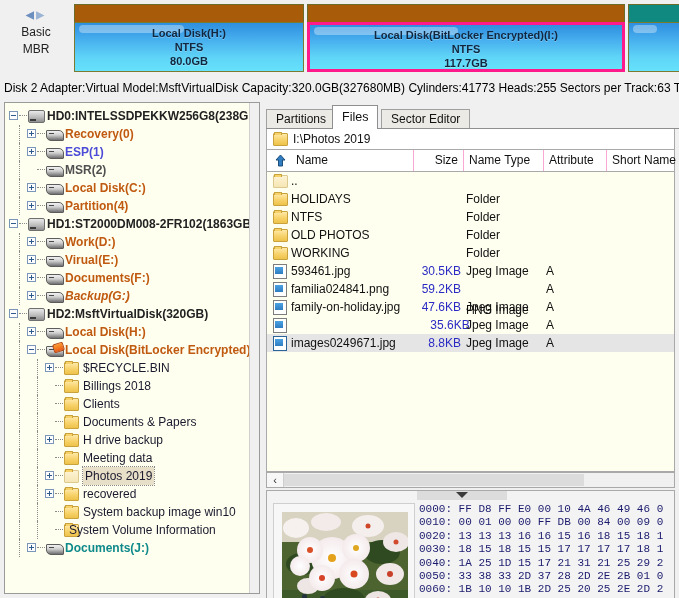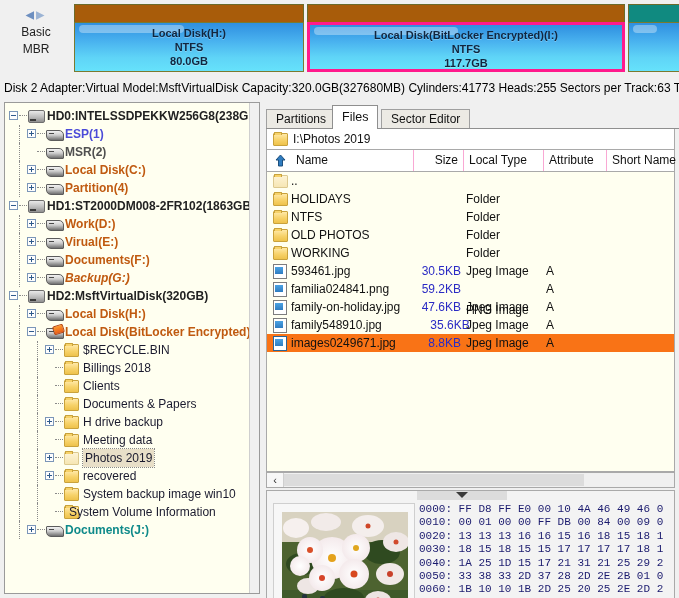--- a/index.html
+++ b/index.html
@@ -187,21 +187,21 @@
     position:absolute;left:7px;top:4px;width:13px;height:13px;
   }
   #file-list{
     position:absolute;left:0;top:70px;width:409px;height:300px;
     background:#fffff0;border:1px solid #a9a9a9;border-top:none;
     box-sizing:border-box;overflow:hidden;
   }
   .frow{
     position:relative;height:18px;line-height:18px;white-space:nowrap;font-size:12px;
   }
-  .frow.selected{background:#f97316;padding-left:28px;}
+  .frow.selected{background:#e5e5e5;padding-left:28px;}
   .frow .fi{position:absolute;left:6px;top:3px;}
   .fi.folder{
     width:13px;height:11px;
     background:linear-gradient(180deg,#ffe9a8 0%,#f7d269 55%,#eec24b 100%);
     border:1px solid #c9a23b;border-radius:1px;
   }
   .fi.folder::before{
     content:"";position:absolute;left:0;top:-2px;width:6px;height:2px;
     background:#f7d269;border:1px solid #c9a23b;border-bottom:none;border-radius:1px 1px 0 0;
   }
@@ -310,20 +310,27 @@
         <div class="exp" style="left: 4px;"></div>
         <div class="dash" style="left: 14px;"></div>
         <div class="ico disk" style="left: 23px;"></div>
         <div class="tlabel c-dark" style="left: 42px;">HD0:INTELSSDPEKKW256G8(238GB)</div>
       </div>
       <div class="tnode">
         <div class="guide" style="left: 14px;"></div>
         <div class="exp plus" style="left: 22px;"></div>
         <div class="dash" style="left: 32px;"></div>
         <div class="ico vol" style="left: 41px;"></div>
+        <div class="tlabel c-orange" style="left: 60px;">Recovery(0)</div>
+      </div>
+      <div class="tnode">
+        <div class="guide" style="left: 14px;"></div>
+        <div class="exp plus" style="left: 22px;"></div>
+        <div class="dash" style="left: 32px;"></div>
+        <div class="ico vol" style="left: 41px;"></div>
         <div class="tlabel c-blue" style="left: 60px;">ESP(1)</div>
       </div>
       <div class="tnode">
         <div class="guide" style="left: 14px;"></div>
         <div class="dash" style="left: 32px;"></div>
         <div class="ico vol" style="left: 41px;"></div>
         <div class="tlabel c-gray" style="left: 60px;">MSR(2)</div>
       </div>
       <div class="tnode">
         <div class="guide" style="left: 14px;"></div>
@@ -491,21 +498,21 @@
     <div class="ico folder"></div>
     <div id="path-text">I:\Photos 2019</div>
   </div>
 
   <div id="list-head">
     <svg id="sort-ico" viewBox="0 0 13 13">
       <polygon points="6.5,1 11,6 8.5,6 8.5,12 4.5,12 4.5,6 2,6" fill="#2f7cc0" stroke="#1d4f7d" stroke-width="1"></polygon>
     </svg>
     <div class="hcell" style="left:24px;width:123px;">Name</div>
     <div class="hcell r" style="left:147px;width:50px;">Size</div>
-    <div class="hcell" style="left:197px;width:80px;">Local Type</div>
+    <div class="hcell" style="left:197px;width:80px;">Name Type</div>
     <div class="hcell" style="left:277px;width:63px;">Attribute</div>
     <div class="hcell" style="left:340px;width:69px;border-right:none;">Short Name</div>
   </div>
 
   <div id="file-list">
       <div class="frow">
         <div class="fi folder pale"></div>
         <div class="fcell name" style="left: 24px; width: 122px;">..</div>
         <div class="fcell size" style="left: 146px; width: 48px; text-align: right;"></div>
         <div class="fcell type" style="left: 199px; width: 78px;"></div>
@@ -555,21 +562,20 @@
       </div>
       <div class="frow">
         <div class="fi img"></div>
         <div class="fcell name" style="left: 24px; width: 122px;">family-on-holiday.jpg</div>
         <div class="fcell size" style="left: 146px; width: 48px; text-align: right;">47.6KB</div>
         <div class="fcell type" style="left: 199px; width: 78px;">Jpeg Image</div>
         <div class="fcell attr" style="left: 279px; width: 60px;">A</div>
       </div>
       <div class="frow">
         <div class="fi img"></div>
-        <div class="fcell name" style="left: 24px; width: 122px;">family548910.jpg</div>
         <div class="fcell size" style="left: 159px; width: 48px; text-align: center;">35.6KB</div>
         <div class="fcell type" style="left: 199px; width: 78px;">Jpeg Image</div>
         <div class="fcell attr" style="left: 279px; width: 60px;">A</div>
       </div>
       <div class="frow selected">
         <div class="fi img"></div>
         <div class="fcell name" style="left: 24px; width: 122px;">images0249671.jpg</div>
         <div class="fcell size" style="left: 146px; width: 48px; text-align: right;">8.8KB</div>
         <div class="fcell type" style="left: 199px; width: 78px;">Jpeg Image</div>
         <div class="fcell attr" style="left: 279px; width: 60px;">A</div>

